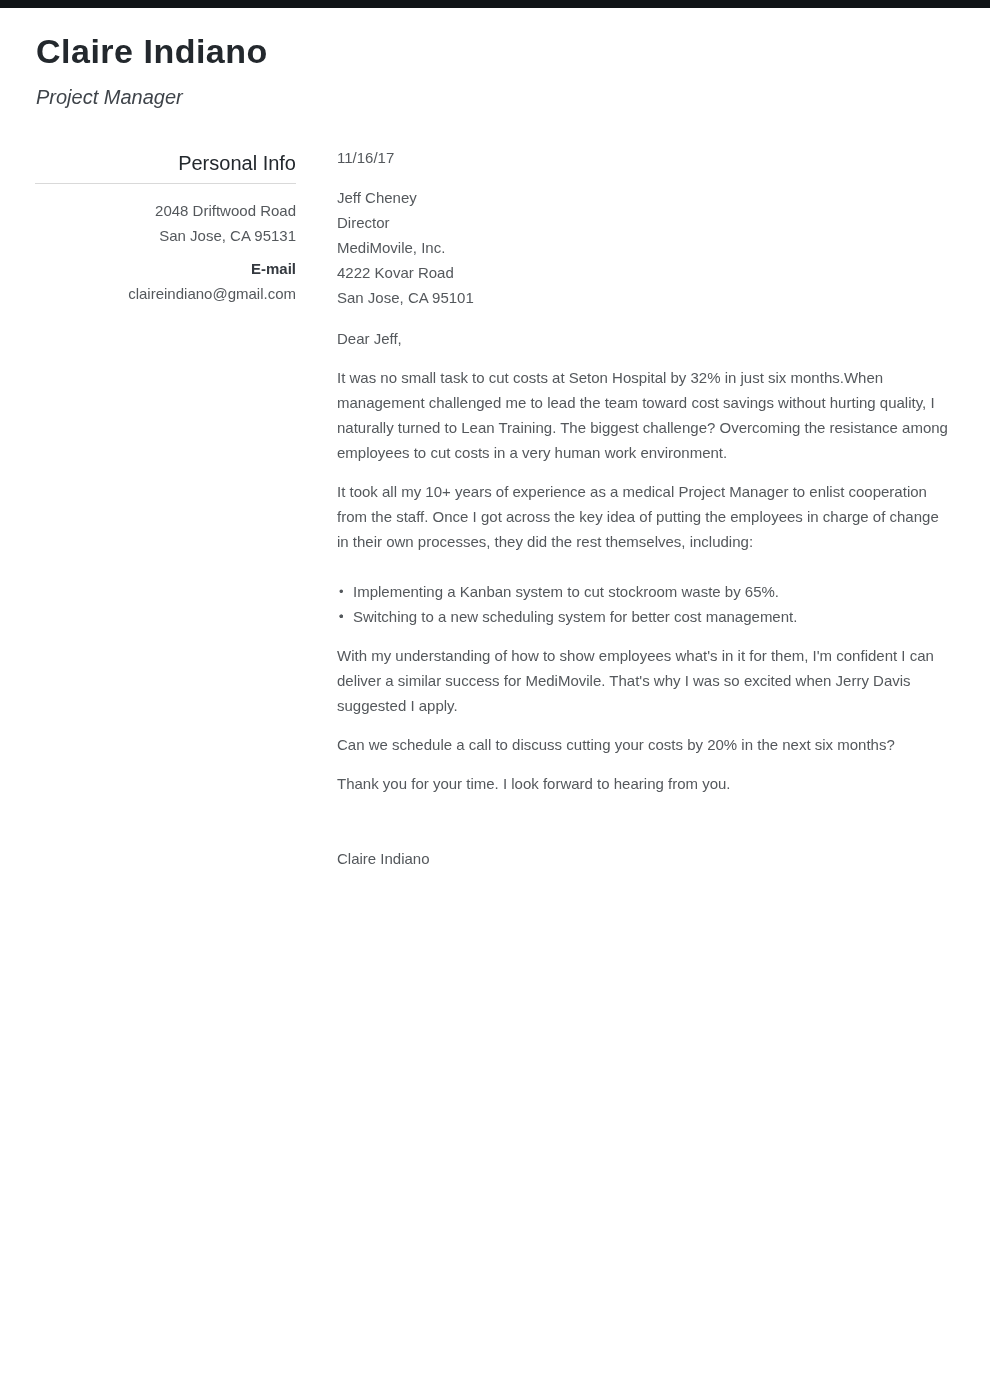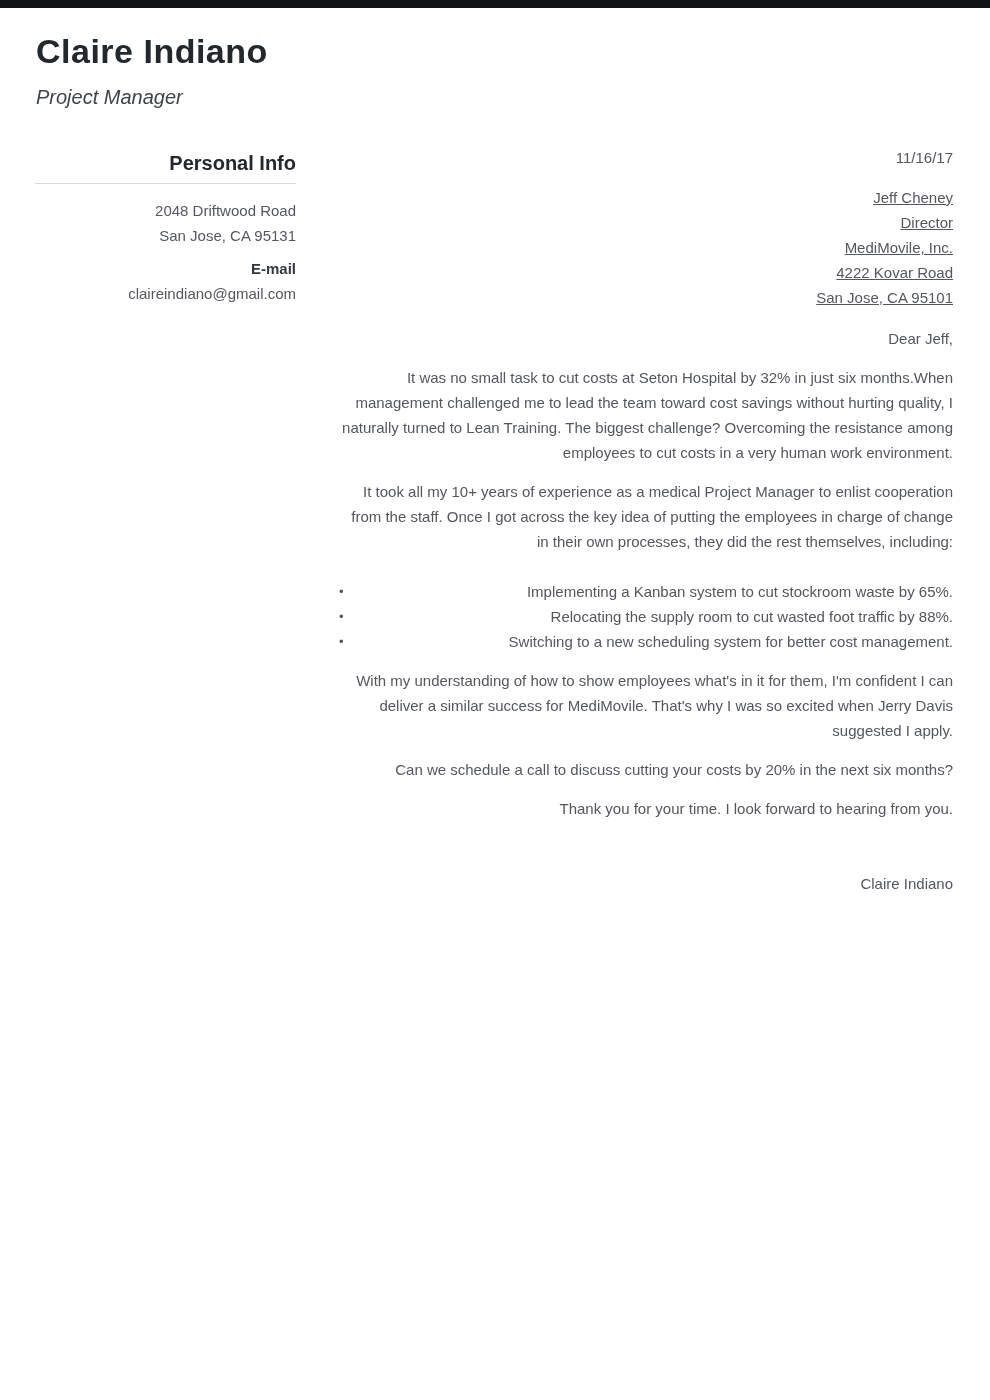--- a/index.html
+++ b/index.html
@@ -31,42 +31,42 @@
   }
   .job-title{
     position:absolute;left:36px;top:86px;
     font-size:20px;font-style:italic;color:var(--subtitle-text);text-align:right;
   }
   .sidebar{
     position:absolute;left:35px;top:150px;width:261px;
     text-align:right;
   }
   .sidebar-heading{
-    font-size:20px;font-weight:bold;color:var(--heading-text);
+    font-size:20px;font-weight:normal;color:var(--heading-text);
     line-height:26px;
     padding-bottom:7px;
     border-bottom:1px solid var(--rule);
     margin-bottom:14px;
   }
   .side-section{margin-bottom:8px;}
   .side-label{
     font-size:15px;font-weight:bold;color:var(--label-text);
     line-height:25px;
   }
   .side-value{
     font-size:15px;color:var(--body-text);
     line-height:25px;
   }
   .letter{
     position:absolute;left:337px;top:145px;width:616px;
-    font-size:15px;color:var(--body-text);line-height:25px;text-align:right;
+    font-size:15px;color:var(--body-text);line-height:25px;
   }
   .date-line{line-height:25px;}
   .recipient{margin-top:15px;}
-  .recipient div{line-height:25px;text-decoration:underline;}
+  .recipient div{line-height:25px;}
   .salutation{margin-top:16px;}
   .para{margin-top:14px;}
   .bullet-list{margin-top:25px;list-style:none;}
   .bullet-list li{
     position:relative;
     padding-left:16px;
     line-height:25px;
   }
   .bullet-list .marker{
     position:absolute;left:2px;top:0;
@@ -116,21 +116,20 @@
 
     <div class="para">It took all my 10+ years of experience as a medical Project Manager to enlist cooperation from the staff. Once I got across the key idea of putting the employees in charge of change in their own processes, they did the rest themselves, including:</div>
 
     <ul class="bullet-list">
       <li>
         <span class="marker">•</span>
         <span>Implementing a Kanban system to cut stockroom waste by 65%.</span>
       </li>
       <li>
         <span class="marker">•</span>
-        <span>Relocating the supply room to cut wasted foot traffic by 88%.</span>
       </li>
       <li>
         <span class="marker">•</span>
         <span>Switching to a new scheduling system for better cost management.</span>
       </li>
     </ul>
 
     <div class="para">With my understanding of how to show employees what's in it for them, I'm confident I can deliver a similar success for MediMovile. That's why I was so excited when Jerry Davis suggested I apply.</div>
 
     <div class="para">Can we schedule a call to discuss cutting your costs by 20% in the next six months?</div>

